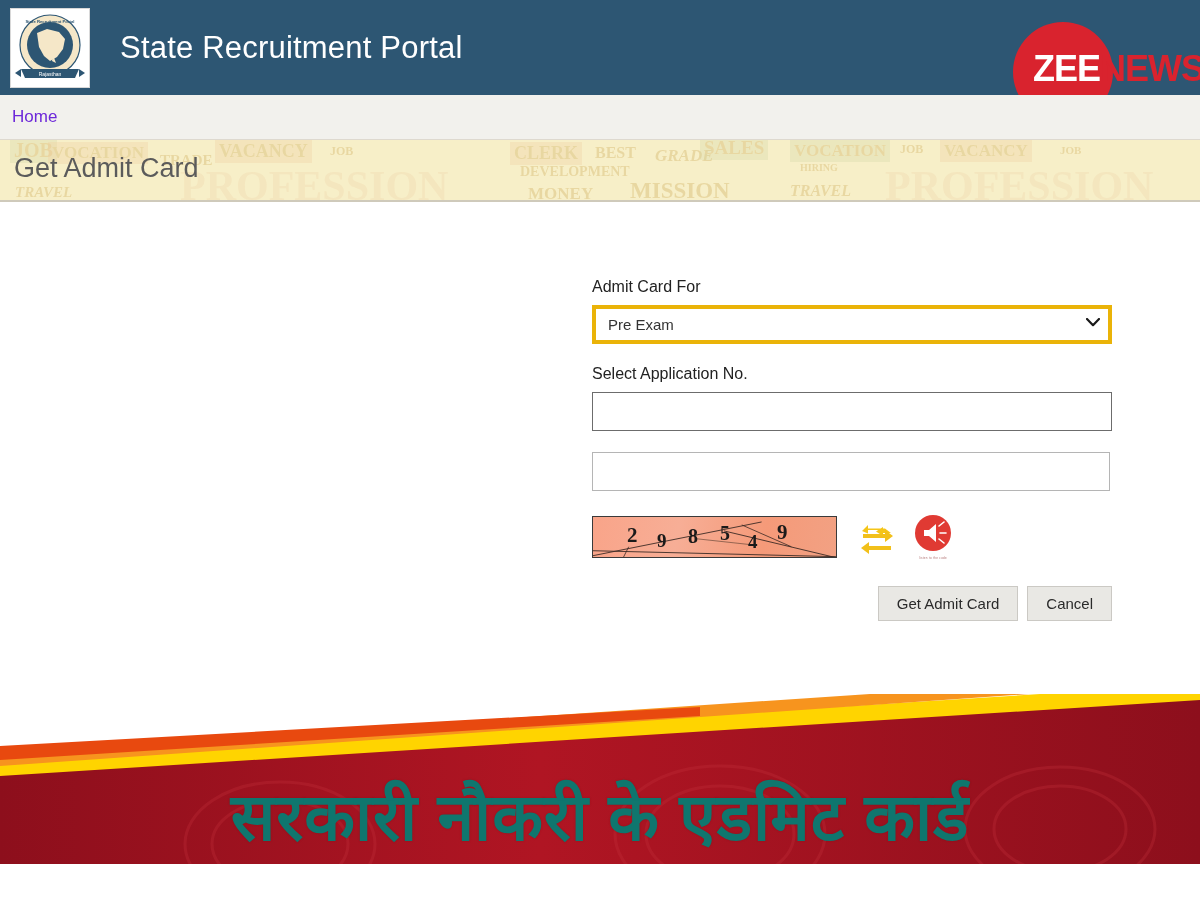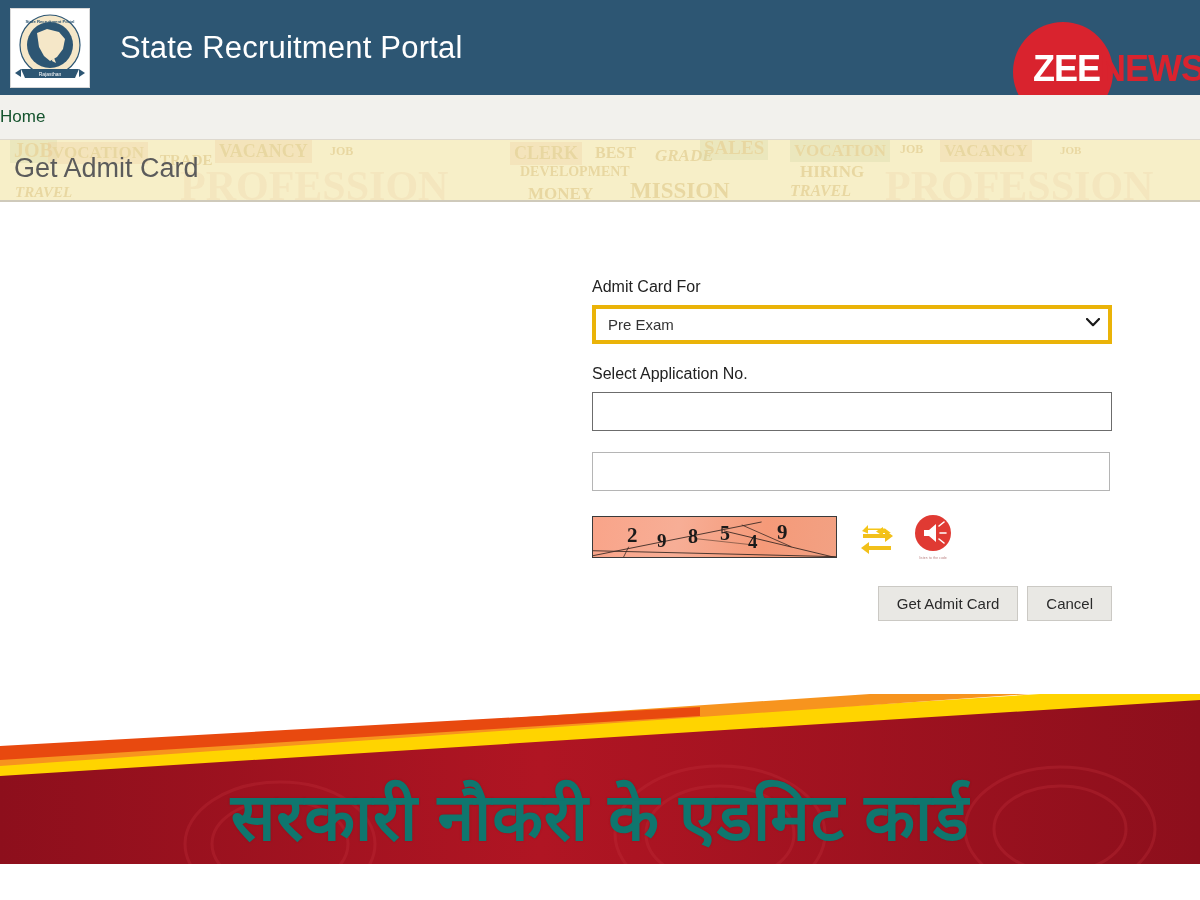--- a/index.html
+++ b/index.html
@@ -49,21 +49,21 @@
   .zee-z { color:#ffffff; }
   .zee-n { color:#d9232e; }
 
   
   .breadcrumb-bar {
     position:absolute; top:95px; left:0; width:1200px; height:45px;
     background:#f2f1ed; border-bottom:1px solid #ded9cf;
     display:flex; align-items:center;
   }
   .breadcrumb-link {
-    color:#14532d; font-size:17px; text-decoration:none;
+    margin-left:12px; color:#6d28d9; font-size:17px; text-decoration:none;
   }
 
   
   .page-banner {
     position:absolute; top:140px; left:0; width:1200px; height:62px;
     background:#f7efc8;
     border-bottom:2px solid #cfcabb;
     overflow:hidden;
   }
   .collage { position:absolute; inset:0; opacity:.30; }
@@ -217,21 +217,21 @@
       <span class="blk" style="left:215px; top:0px;  font-size:18px;">VACANCY</span>
       <span style="left:330px; top:4px;  font-size:12px;">JOB</span>
       <span class="blk" style="left:510px; top:2px;  font-size:18px;">CLERK</span>
       <span style="left:595px; top:4px;  font-size:16px;">BEST</span>
       <span style="left:520px; top:24px; font-size:14px;">DEVELOPMENT</span>
       <span style="left:528px; top:44px; font-size:17px;">MONEY</span>
       <span style="left:655px; top:6px;  font-size:17px; font-style:italic;">GRADE</span>
       <span style="left:630px; top:38px; font-size:23px;">MISSION</span>
       <span class="grn" style="left:700px; top:-4px; font-size:19px;">SALES</span>
       <span class="grn" style="left:790px; top:0px;  font-size:17px;">VOCATION</span>
-      <span style="left:800px; top:22px; font-size:17px;">HIRING</span>
+      <span style="left:800px; top:22px; font-size:10px;">HIRING</span>
       <span style="left:790px; top:42px; font-size:16px; font-style:italic;">TRAVEL</span>
       <span style="left:900px; top:2px;  font-size:12px;">JOB</span>
       <span class="blk" style="left:940px; top:0px;  font-size:17px;">VACANCY</span>
       <span style="left:1060px;top:4px;  font-size:11px;">JOB</span>
       <span style="left:180px; top:22px; font-size:42px; color:#e6b98a; opacity:.55;">PROFESSION</span>
       <span style="left:885px; top:22px; font-size:42px; color:#e6b98a; opacity:.55;">PROFESSION</span>
       <span style="left:15px;  top:44px; font-size:15px; font-style:italic;">TRAVEL</span>
     </div>
     <div class="banner-title">Get Admit Card</div>
   </div>

